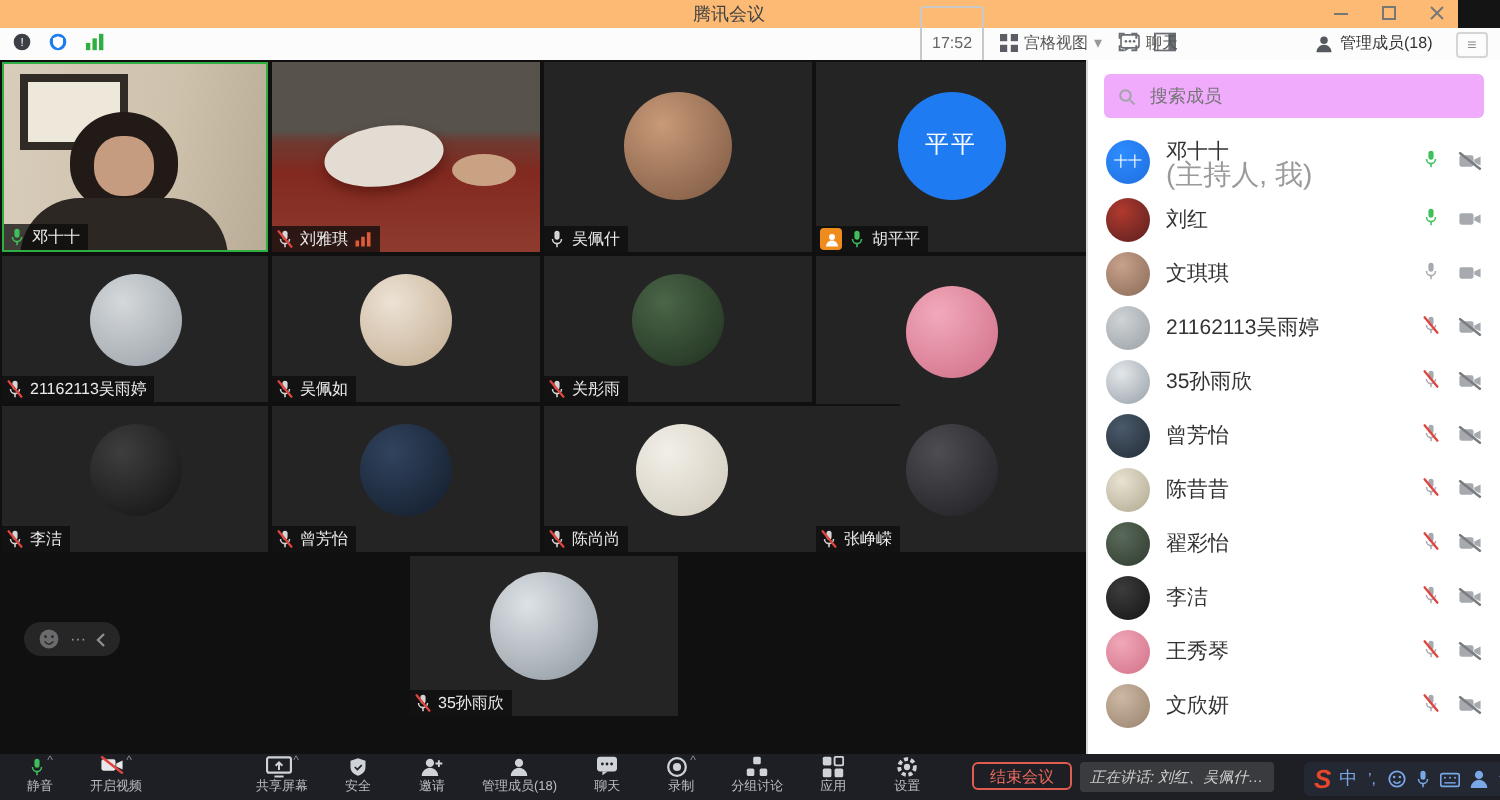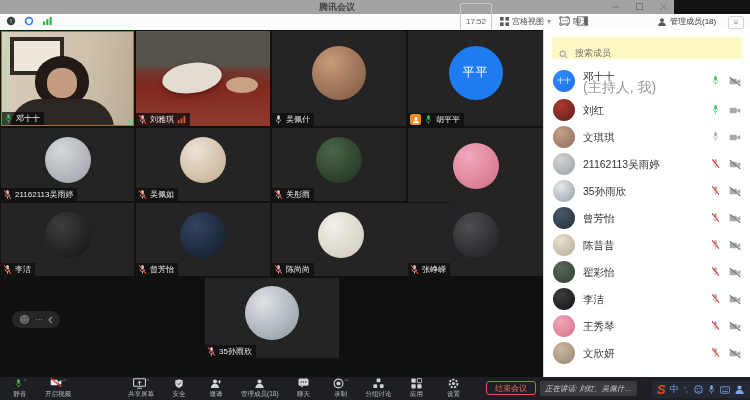--- a/index.html
+++ b/index.html
@@ -1,21 +1,21 @@
 <!DOCTYPE html>
 <html><head>
 <meta charset="utf-8">
 <style>
   html,body{margin:0;padding:0;background:#000;}
   #app{position:relative;width:750px;height:400px;overflow:hidden;
        font-family:"Liberation Sans",sans-serif;background:#141414;}
 
   
-  .titlebar{position:absolute;left:0;top:0;width:674px;height:14px;background:#a3a3a3;
-            display:flex;align-items:center;justify-content:center;font-size:9px;color:#444;font-weight:bold;}
+  .titlebar{position:absolute;left:0;top:0;width:729px;height:14px;background:#fdba74;
+            display:flex;align-items:center;justify-content:center;font-size:9px;color:#444;}
   .winctl{position:absolute;right:6px;top:2px;display:flex;gap:15px;align-items:center;}
   .winctl svg{display:block;}
 
   
   .toolbar{position:absolute;left:0;top:14px;width:750px;height:16px;background:#fcfcfc;
            border-bottom:1px solid #e2e2e2;font-size:8px;color:#555;}
   .toolbar .grp{position:absolute;top:0;height:15px;display:flex;align-items:center;gap:8px;}
   .tb-left{left:6px;}
   .tb-mid{left:418px;}
   .tb-right{left:560px;}
@@ -61,22 +61,22 @@
         background:#2c2723;border-radius:40px 40px 0 0;}
   
   .cam2{position:absolute;inset:0;background:linear-gradient(#57524c 0%,#57524c 36%,#6e3a31 42%,#82291f 58%,#8e3b2e 100%);}
   .fluff{position:absolute;left:26px;top:32px;width:60px;height:30px;background:#e2dcd2;
          border-radius:50%;transform:rotate(-8deg);box-shadow:0 3px 6px rgba(60,10,5,.5);}
   .hand{position:absolute;right:12px;top:46px;width:32px;height:16px;background:#c9a183;border-radius:50%;}
 
   
   .sidebar{position:absolute;left:543px;top:30px;width:207px;height:347px;background:#fff;
            border-left:1px solid #d8d8d8;box-sizing:border-box;overflow:hidden;}
-  .searchbox{margin:7px 8px 5px 8px;height:22px;background:#fef9c3;border-radius:3px;
-             display:flex;align-items:flex-end;gap:5px;padding:0 7px;}
+  .searchbox{margin:7px 8px 5px 8px;height:22px;background:#f0abfc;border-radius:3px;
+             display:flex;align-items:center;gap:5px;padding:0 7px;}
   .searchbox input{border:0;background:transparent;outline:none;font-size:9px;color:#666;width:150px;
                    font-family:"Liberation Sans",sans-serif;}
   .mlist{position:absolute;left:0;top:36px;right:0;bottom:0;overflow:hidden;}
   .mrow{display:flex;align-items:center;gap:8px;padding:0 9px;height:27px;}
   .mrow .avm{width:22px;height:22px;border-radius:50%;flex:none;display:flex;align-items:center;
              justify-content:center;color:#fff;font-size:7px;}
   .mname{font-size:10.5px;color:#333;line-height:12px;white-space:nowrap;}
   .msub{font-size:14px;color:#9a9a9a;line-height:10px;}
   .mics{margin-left:auto;display:flex;align-items:center;gap:9px;}
 

